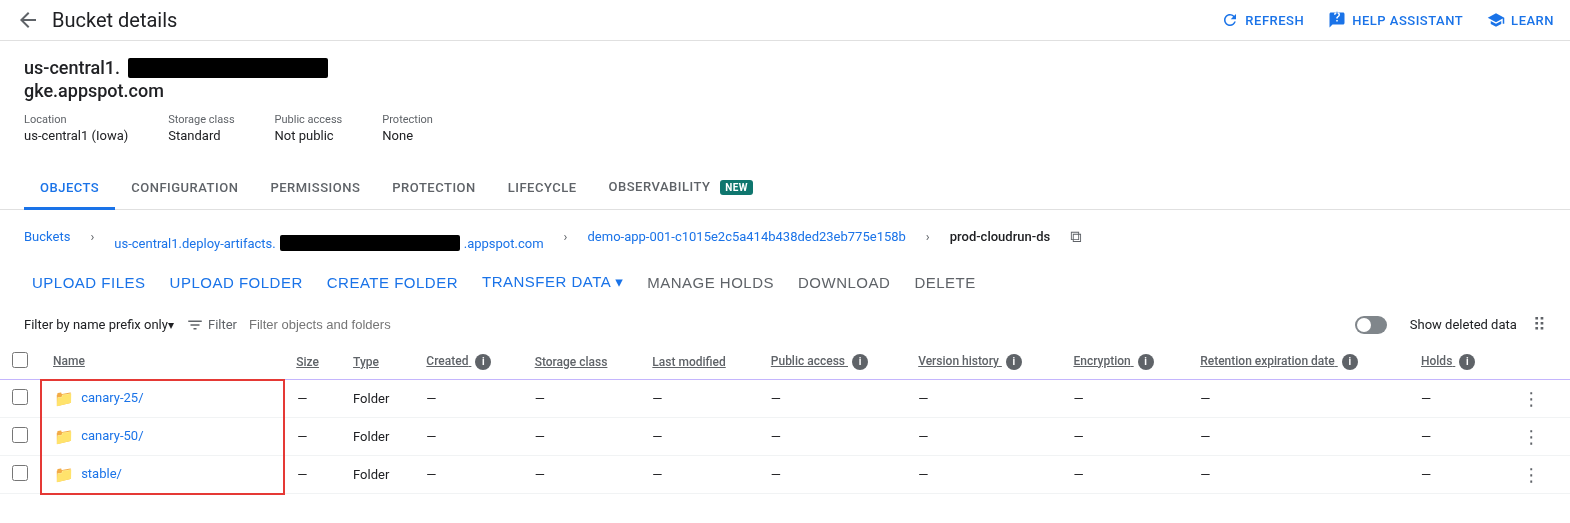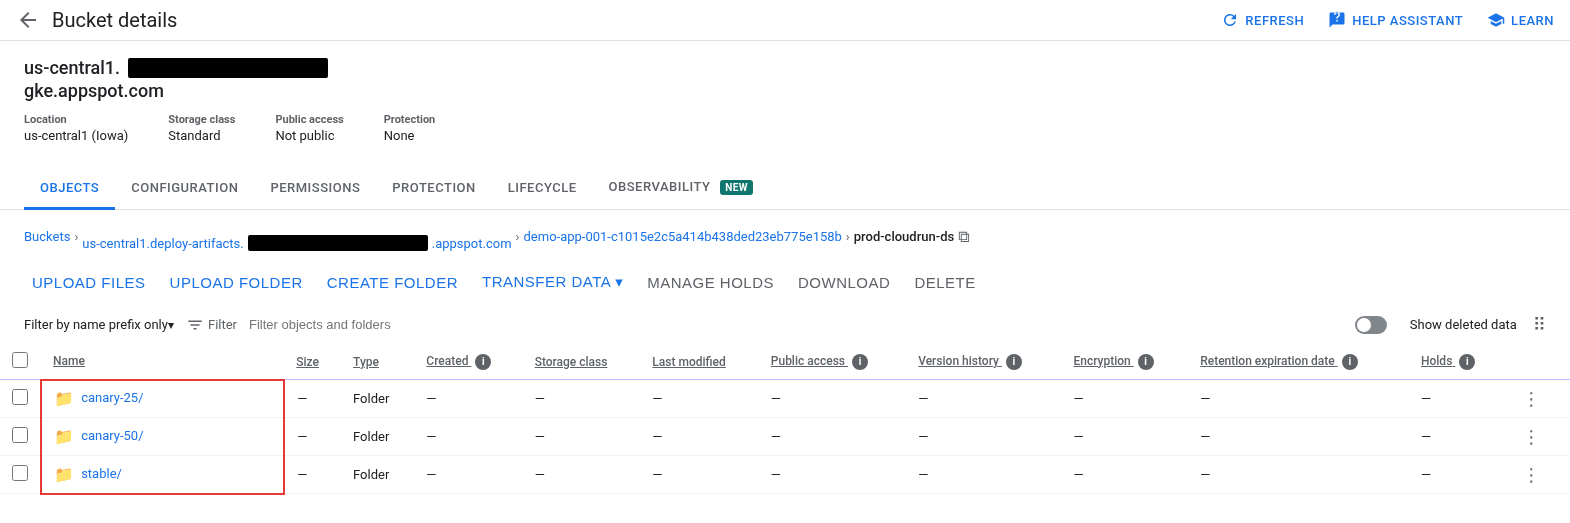--- a/index.html
+++ b/index.html
@@ -81,21 +81,21 @@
     }
     .bucket-meta {
       display: flex;
       gap: 40px;
       margin-bottom: 8px;
     }
     .meta-item {}
     .meta-label {
       font-size: 11px;
       color: #5f6368;
-      font-weight: 700;
+      font-weight: 400;
       margin-bottom: 2px;
     }
     .meta-value {
       font-size: 13px;
       color: #202124;
     }
 
     
     .tabs-bar {
       display: flex;
@@ -132,21 +132,21 @@
     }
 
     
     .breadcrumb {
       display: flex;
       align-items: center;
       padding: 12px 24px;
       font-size: 13px;
       color: #5f6368;
       flex-wrap: wrap;
-      gap: 0;
+      gap: 16px;
     }
     .breadcrumb a {
       color: #1a73e8;
       text-decoration: none;
       cursor: pointer;
     }
     .breadcrumb .sep {
       color: #5f6368;
       margin: 0 4px;
     }

